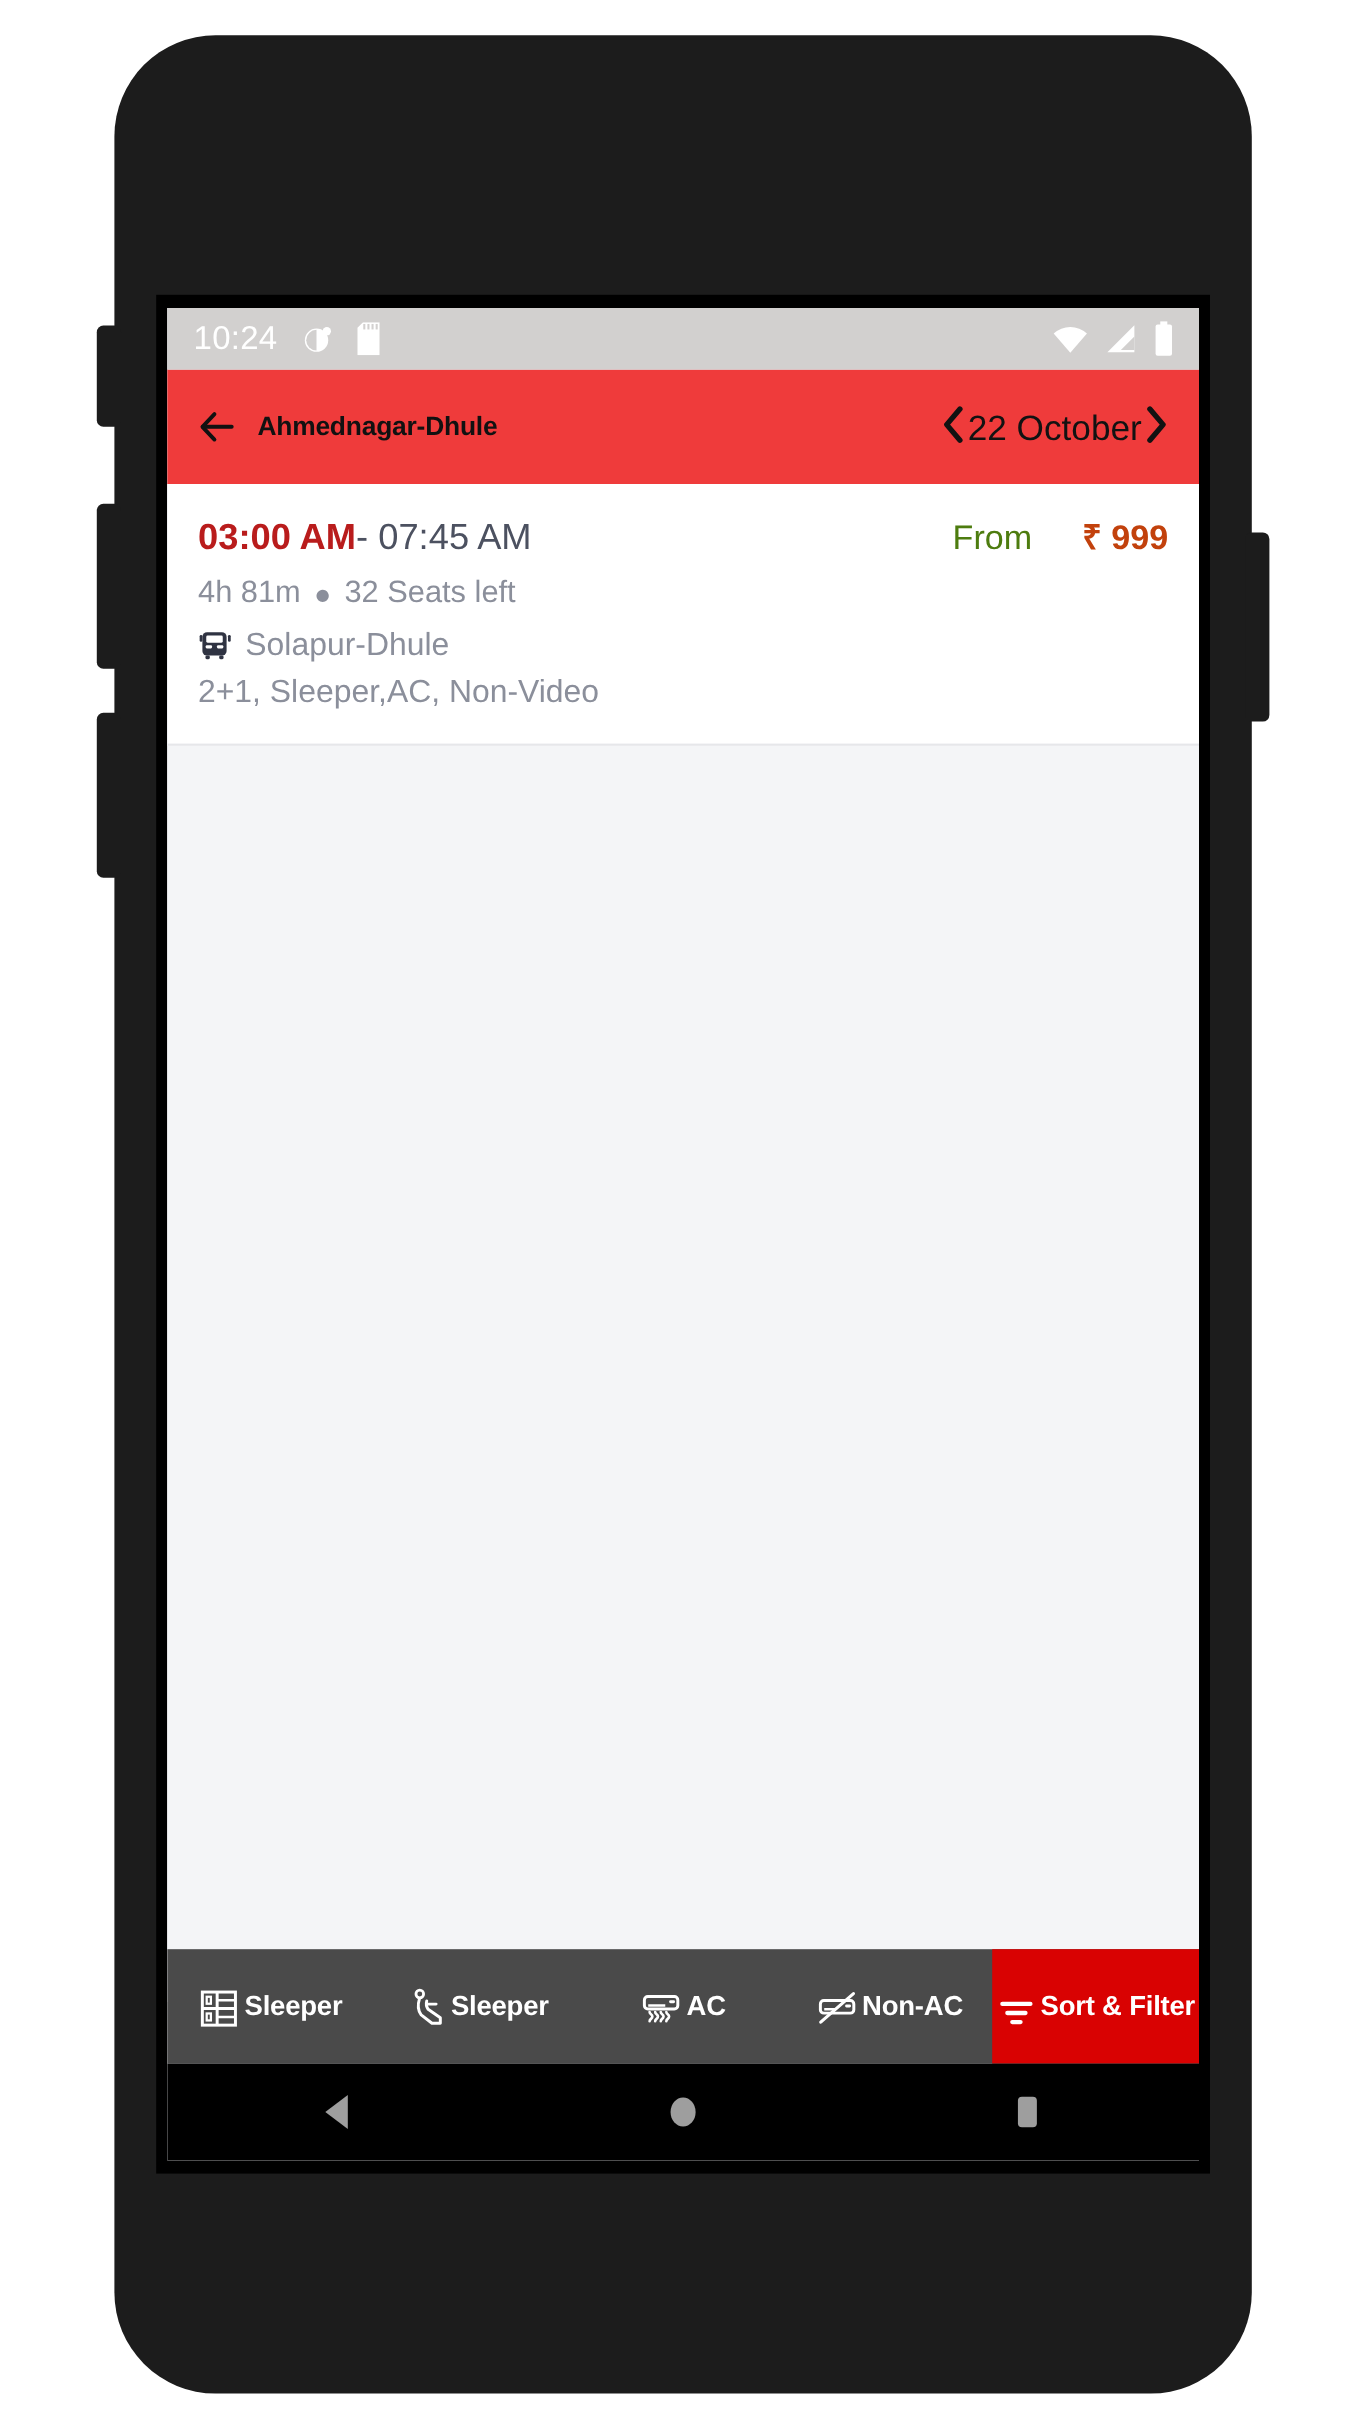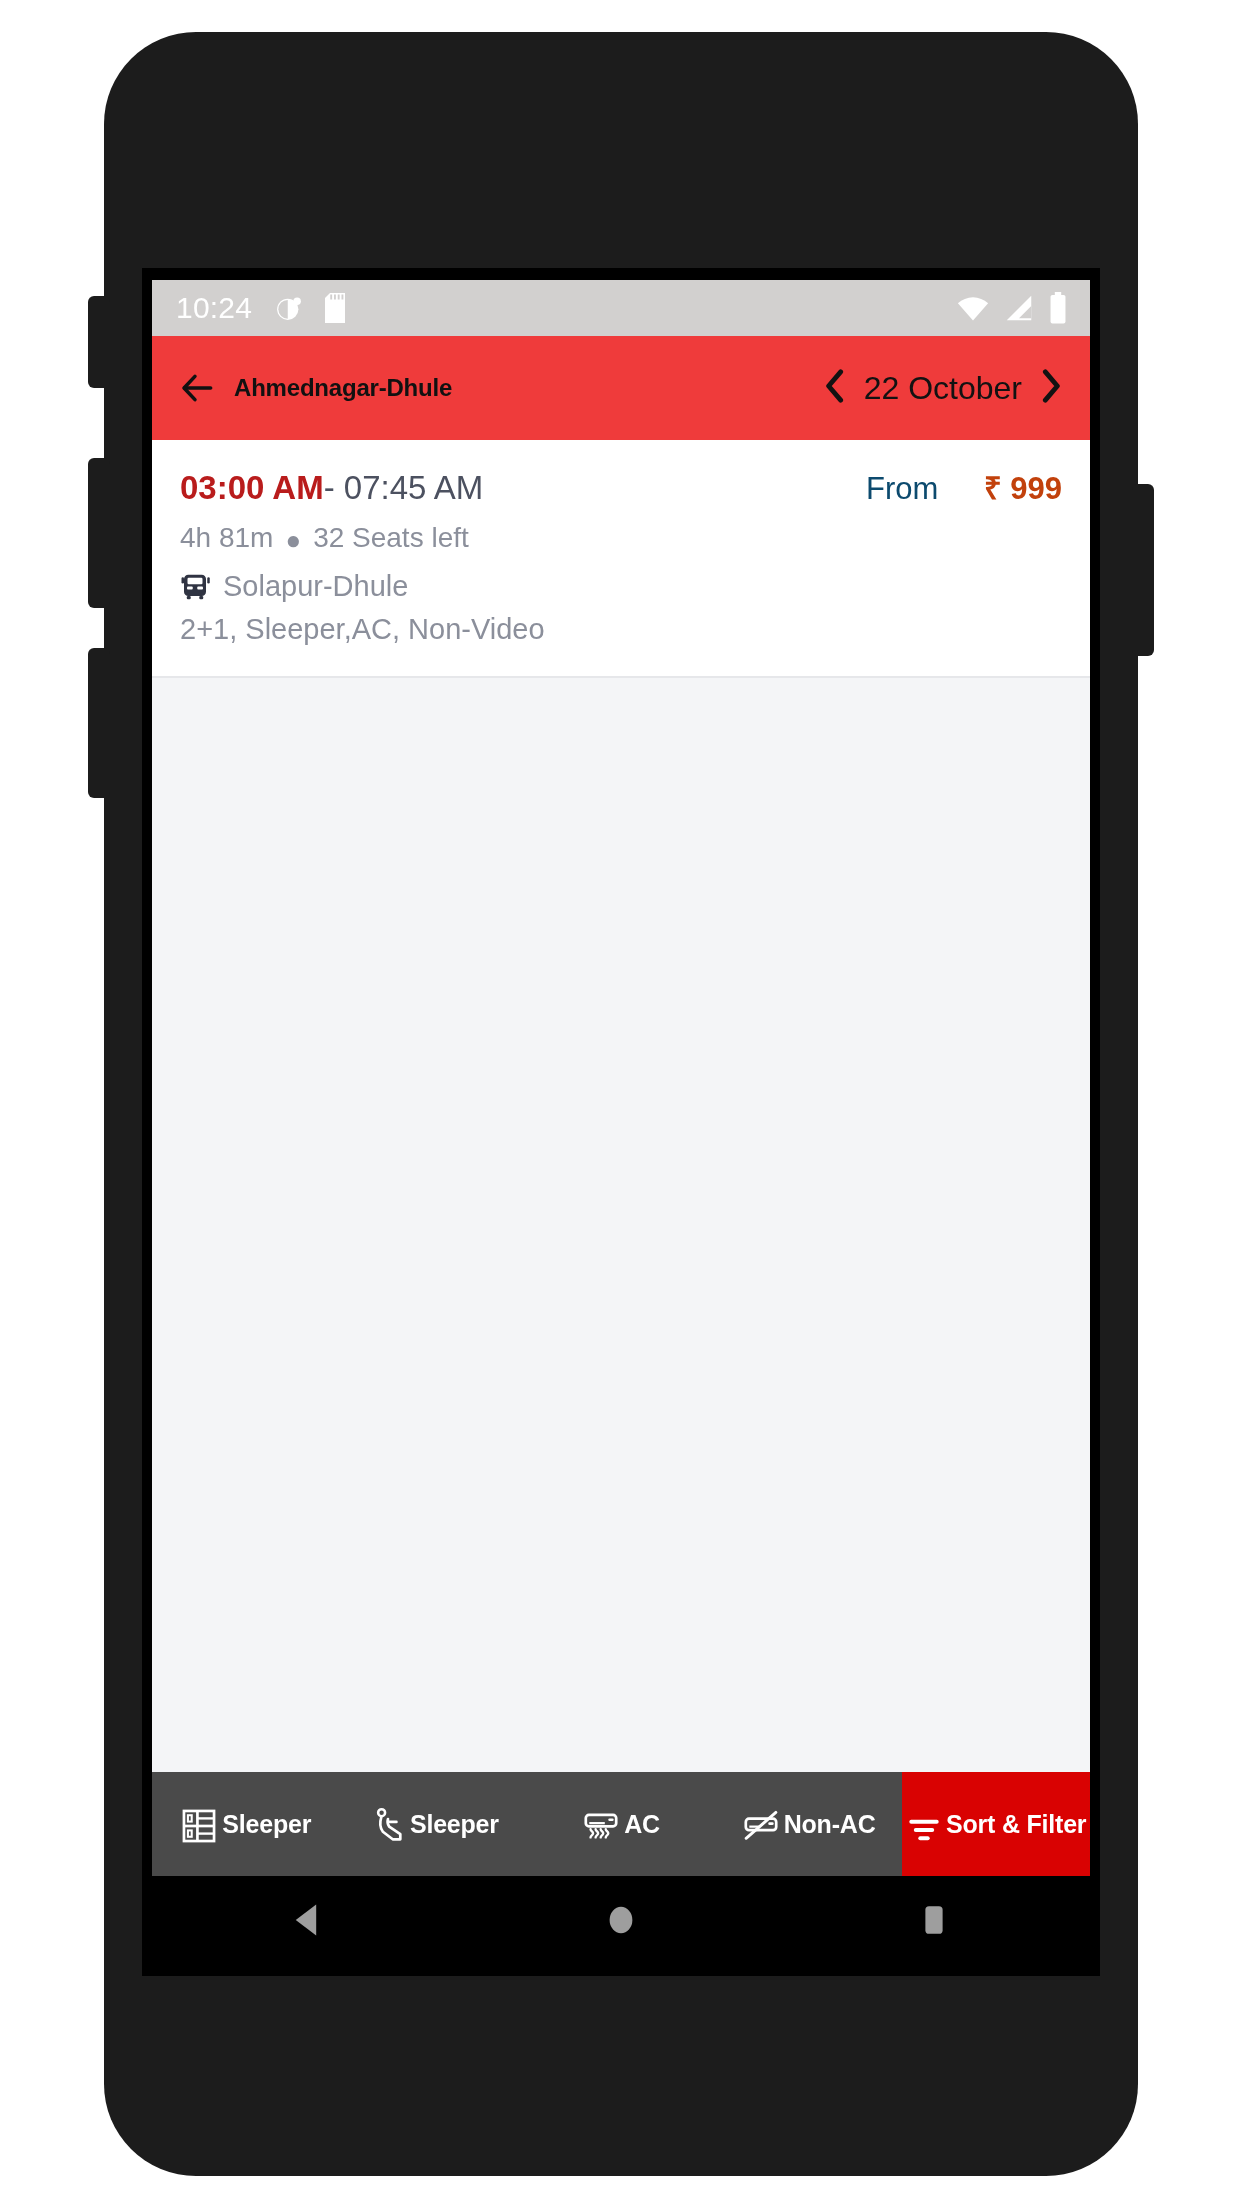--- a/index.html
+++ b/index.html
@@ -116,21 +116,20 @@
     color: #111111;
     font-size: 24px;
     font-weight: bold;
     letter-spacing: -0.2px;
     white-space: nowrap;
   }
   .appbar-spacer { flex: 1 1 auto; }
   .date-nav {
     display: flex;
     align-items: flex-end;
-    gap: 16px;
   }
   .date-nav .chev { display: block; cursor: pointer; }
   .date-label {
     color: #121212;
     font-size: 32px;
     white-space: nowrap;
   }
 
   
   .results {
@@ -157,21 +156,21 @@
     font-weight: bold;
     color: #b91c1c;
   }
   .time-sep { color: #4c5160; }
   .time-arr { color: #4c5160; }
   .card-row-1 .spacer { flex: 1 1 auto; }
   .price {
     font-size: 31px;
     white-space: nowrap;
   }
-  .price-from { color: #0c4a6e; }
+  .price-from { color: #4d7c0f; }
   .price-amt { color: #c2410c; font-weight: bold; margin-left: 37px; }
 
   .card-row-2 {
     margin-top: 14px;
     font-size: 28px;
     color: #8b8f9b;
   }
   .dot-sep {
     display: inline-block;
     margin: 0 12px;

